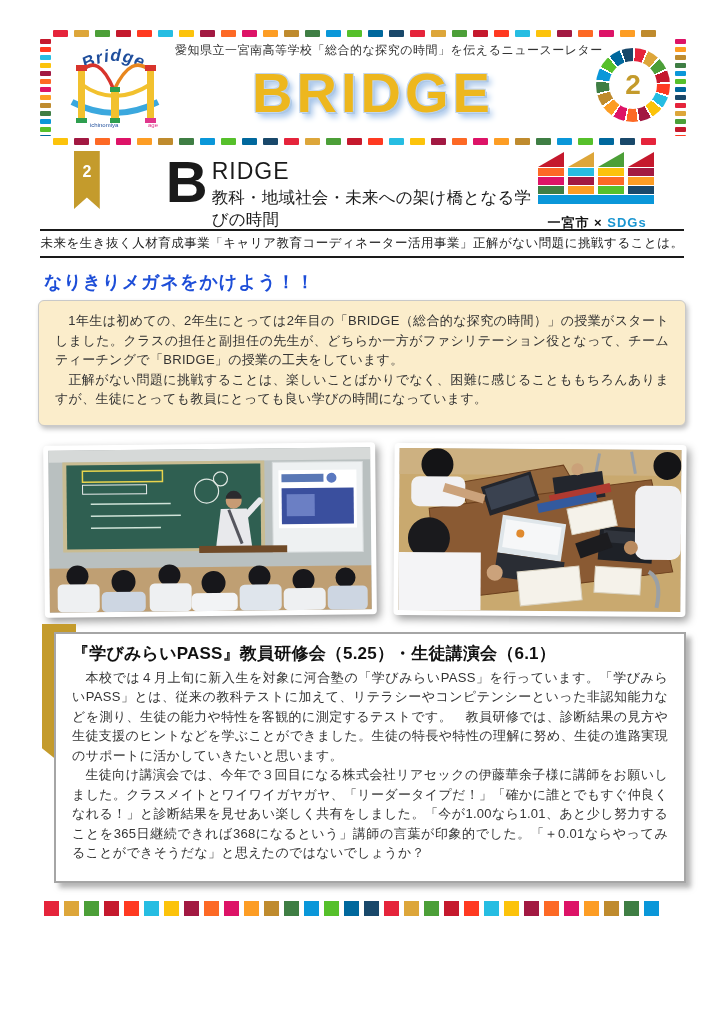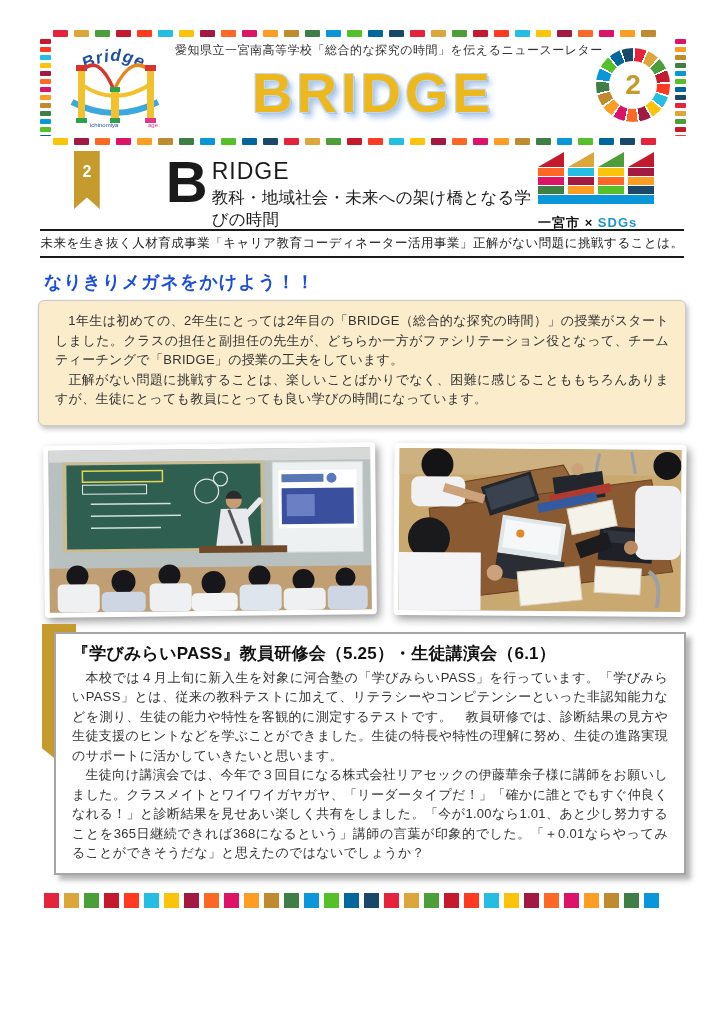--- a/index.html
+++ b/index.html
@@ -48,21 +48,21 @@
     margin-left:34px;width:30px;height:58px;background:var(--accent-gold);
     clip-path:polygon(0 0,100% 0,100% 100%,50% 80%,0 100%);
     display:flex;justify-content:center;color:#fff;font-weight:bold;font-size:16px;
     padding-top:12px;box-sizing:border-box;
   }
   .mast-title{display:flex;margin-left:66px;margin-top:6px;}
   .mast-b{font-size:58px;line-height:.85;font-weight:700;color:#1a1a1a;}
   .mast-right{margin-left:4px;}
   .mast-ridge{font-size:23px;letter-spacing:1px;color:#1a1a1a;line-height:1.1;margin-top:2px;}
   .mast-sub{font-size:16.5px;color:#1a1a1a;margin-top:3px;letter-spacing:.2px;}
-  .city-logo{margin-left:auto;margin-right:28px;width:122px;text-align:left;}
+  .city-logo{margin-left:auto;margin-right:28px;width:122px;text-align:center;}
   .city-line{font-size:13px;font-weight:bold;margin-top:3px;letter-spacing:1px;color:#111;}
   .city-line .sdgs{color:var(--sdgs-text-blue);}
   .hrule{border-top:2px solid #1a1a1a;margin:0 40px;}
   .model-line{margin:4px 40px;text-align:center;font-size:12.5px;color:#222;letter-spacing:.5px;}
 
   
   .a1-heading{font-size:18px;font-weight:bold;color:#1d4ed8;margin:12px 0 6px 44px;letter-spacing:1px;}
   .beige-box{
     margin:2px 38px 0;background:var(--beige);border:1px solid #c9c9c9;border-radius:6px;
     box-shadow:2px 3px 5px rgba(0,0,0,.25);padding:10px 16px 16px;
@@ -78,21 +78,21 @@
   .photo.right{transform:rotate(.4deg);}
 
   
   .a2-wrap{position:relative;margin:16px 38px 0;}
   .gold-band{
     position:absolute;left:4px;top:-8px;width:34px;height:152px;background:var(--accent-gold);
     clip-path:polygon(0 0,100% 0,100% 100%,0 82%);z-index:0;
   }
   .a2-box{
     position:relative;z-index:1;margin-left:16px;background:#fff;border:2px solid #a5a5a5;
-    box-shadow:5px 5px 5px rgba(120,120,120,.55);padding:8px 16px 10px;
+    box-shadow:5px 5px 5px rgba(120,120,120,.55);padding:8px 16px 18px;
   }
   .a2-heading{font-size:17px;font-weight:bold;color:#111;margin:0 0 3px;letter-spacing:.2px;}
 
   
   .sdg-strip{display:flex;gap:5px;margin:18px 0 0 44px;}
   .sdg-strip span{width:15px;height:15px;flex:0 0 auto;}
   .footer-line{margin:12px 64px 0 0;text-align:right;font-size:12px;color:#222;letter-spacing:1px;}
 </style>
 </head>
 <body>

